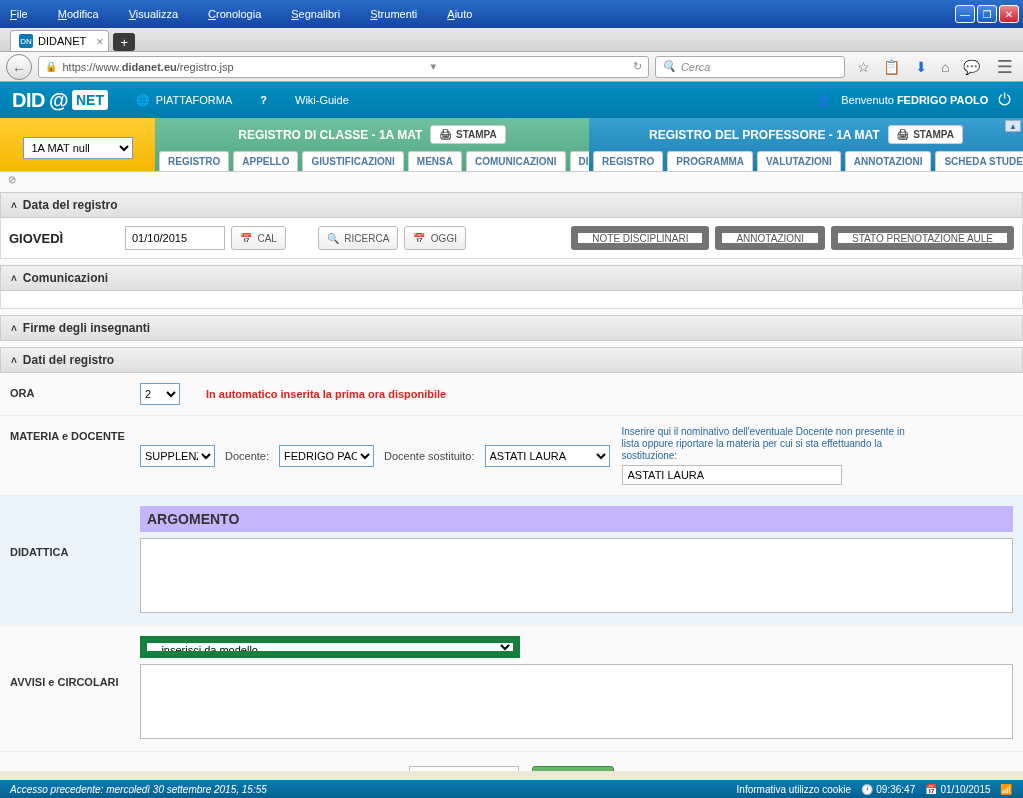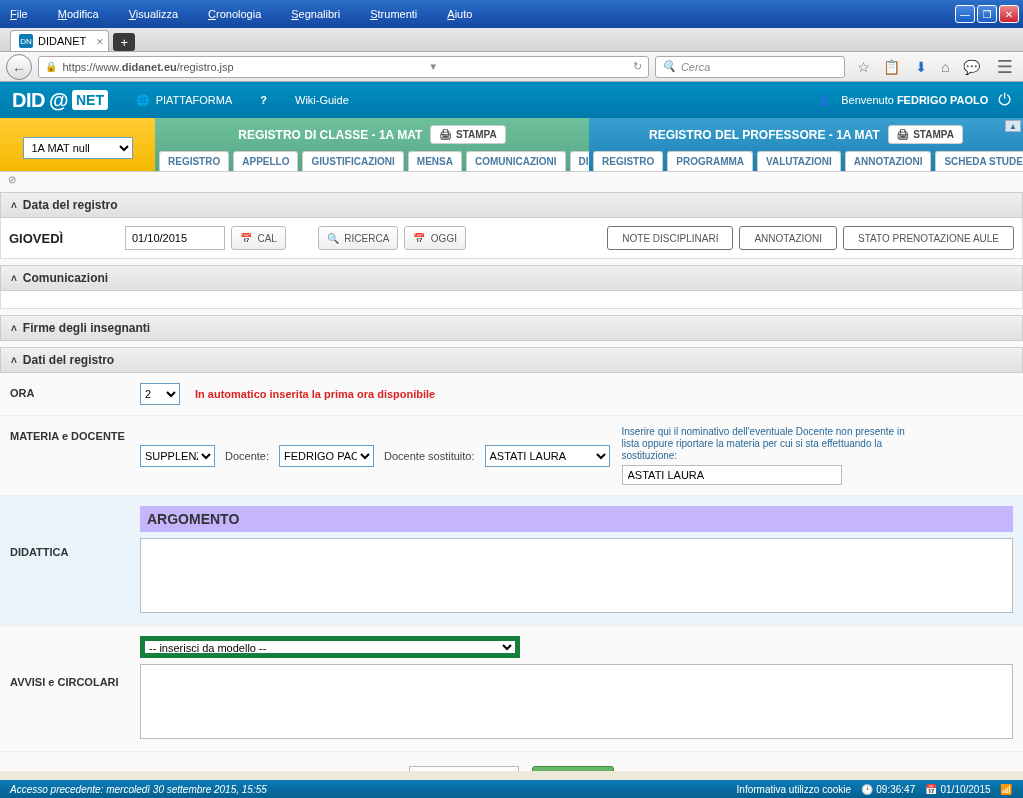--- a/index.html
+++ b/index.html
@@ -58,35 +58,35 @@
 
 .section-header { background: linear-gradient(#f0f0f0,#e0e0e0); border: 1px solid #ccc; padding: 5px 10px; font-size: 12px; font-weight: bold; color: #333; display: flex; align-items: center; gap: 6px; margin-top: 6px; }
 .section-header .chev { font-size: 10px; }
 .section-body { background: #fff; border: 1px solid #ddd; border-top: none; padding: 8px; }
 
 .row-flex { display: flex; align-items: center; gap: 6px; flex-wrap: wrap; }
 .day-label { font-size: 13px; font-weight: bold; color: #222; width: 110px; }
 .date-input { width: 100px; height: 24px; border: 1px solid #bbb; background: #fff; font-size: 11px; padding: 0 6px; }
 .small-btn { height: 24px; border: 1px solid #bbb; background: linear-gradient(#fff,#eee); border-radius: 3px; padding: 0 8px; font-size: 10px; color: #555; display: inline-flex; align-items: center; gap: 5px; }
 .spacer { flex: 1; }
-.action-btn { height: 24px; border: 1px solid #737373; background: #fff; border-radius: 3px; padding: 0 14px; font-size: 10px; color: #555; }
+.action-btn { height: 24px; border: 7px solid #737373; background: #fff; border-radius: 3px; padding: 0 14px; font-size: 10px; color: #555; }
 
 .form-row { display: flex; align-items: flex-start; padding: 10px; border-bottom: 1px solid #eee; }
 .form-row.alt { background: #eaf4fa; }
 .form-label { width: 130px; font-size: 11px; font-weight: bold; color: #333; padding-top: 4px; }
 .form-content { flex: 1; }
-.red-text { color: #d22; font-size: 11px; font-weight: bold; margin-left: 9px; }
+.red-text { color: #d22; font-size: 11px; font-weight: bold; margin-left: 20px; }
 .mini-select { height: 22px; border: 1px solid #6aa0c8; background: #fff; font-size: 11px; }
 .mini-label { font-size: 11px; color: #444; margin: 0 4px; }
 .hint-text { font-size: 10px; color: #2a6a9a; line-height: 1.2; max-width: 290px; }
 .hint-input { width: 220px; height: 20px; border: 1px solid #bbb; font-size: 11px; padding: 0 5px; margin-top: 3px; }
 
 .sub-header { background: #c4b5fd; padding: 5px 7px; font-size: 14px; font-weight: bold; color: #333; }
 .textarea-box { width: 100%; height: 75px; border: 1px solid #bbb; background: #fff; margin-top: 6px; resize: none; }
-.model-select { width: 380px; height: 22px; border: 5px solid #15803d; background: #fff; font-size: 11px; }
+.model-select { width: 380px; height: 22px; border: 7px solid #15803d; background: #fff; font-size: 11px; }
 
 .save-row { text-align: center; padding: 14px; }
 .save-input { width: 110px; height: 24px; border: 1px solid #bbb; margin-right: 10px; }
 .save-btn { height: 26px; background: linear-gradient(#6ab96a,#4a9a4a); border: 1px solid #3a8a3a; border-radius: 3px; color: #fff; padding: 0 16px; font-size: 11px; display: inline-flex; align-items: center; gap: 5px; }
 
 
 .statusbar { position: fixed; bottom: 0; left: 0; right: 0; height: 18px; background: linear-gradient(#0a7bb5,#056090); color: #fff; display: flex; align-items: center; padding: 0 10px; font-size: 10px; font-style: italic; margin-top: 37px; }
 .statusbar .sr { margin-left: auto; display: flex; gap: 10px; font-style: normal; }
 .scrollup { position: absolute; right: 2px; top: 2px; width: 16px; height: 12px; background: #d8e8f0; border: 1px solid #aac; font-size: 8px; display: flex; align-items: center; justify-content: center; color: #468; }
 </style>

